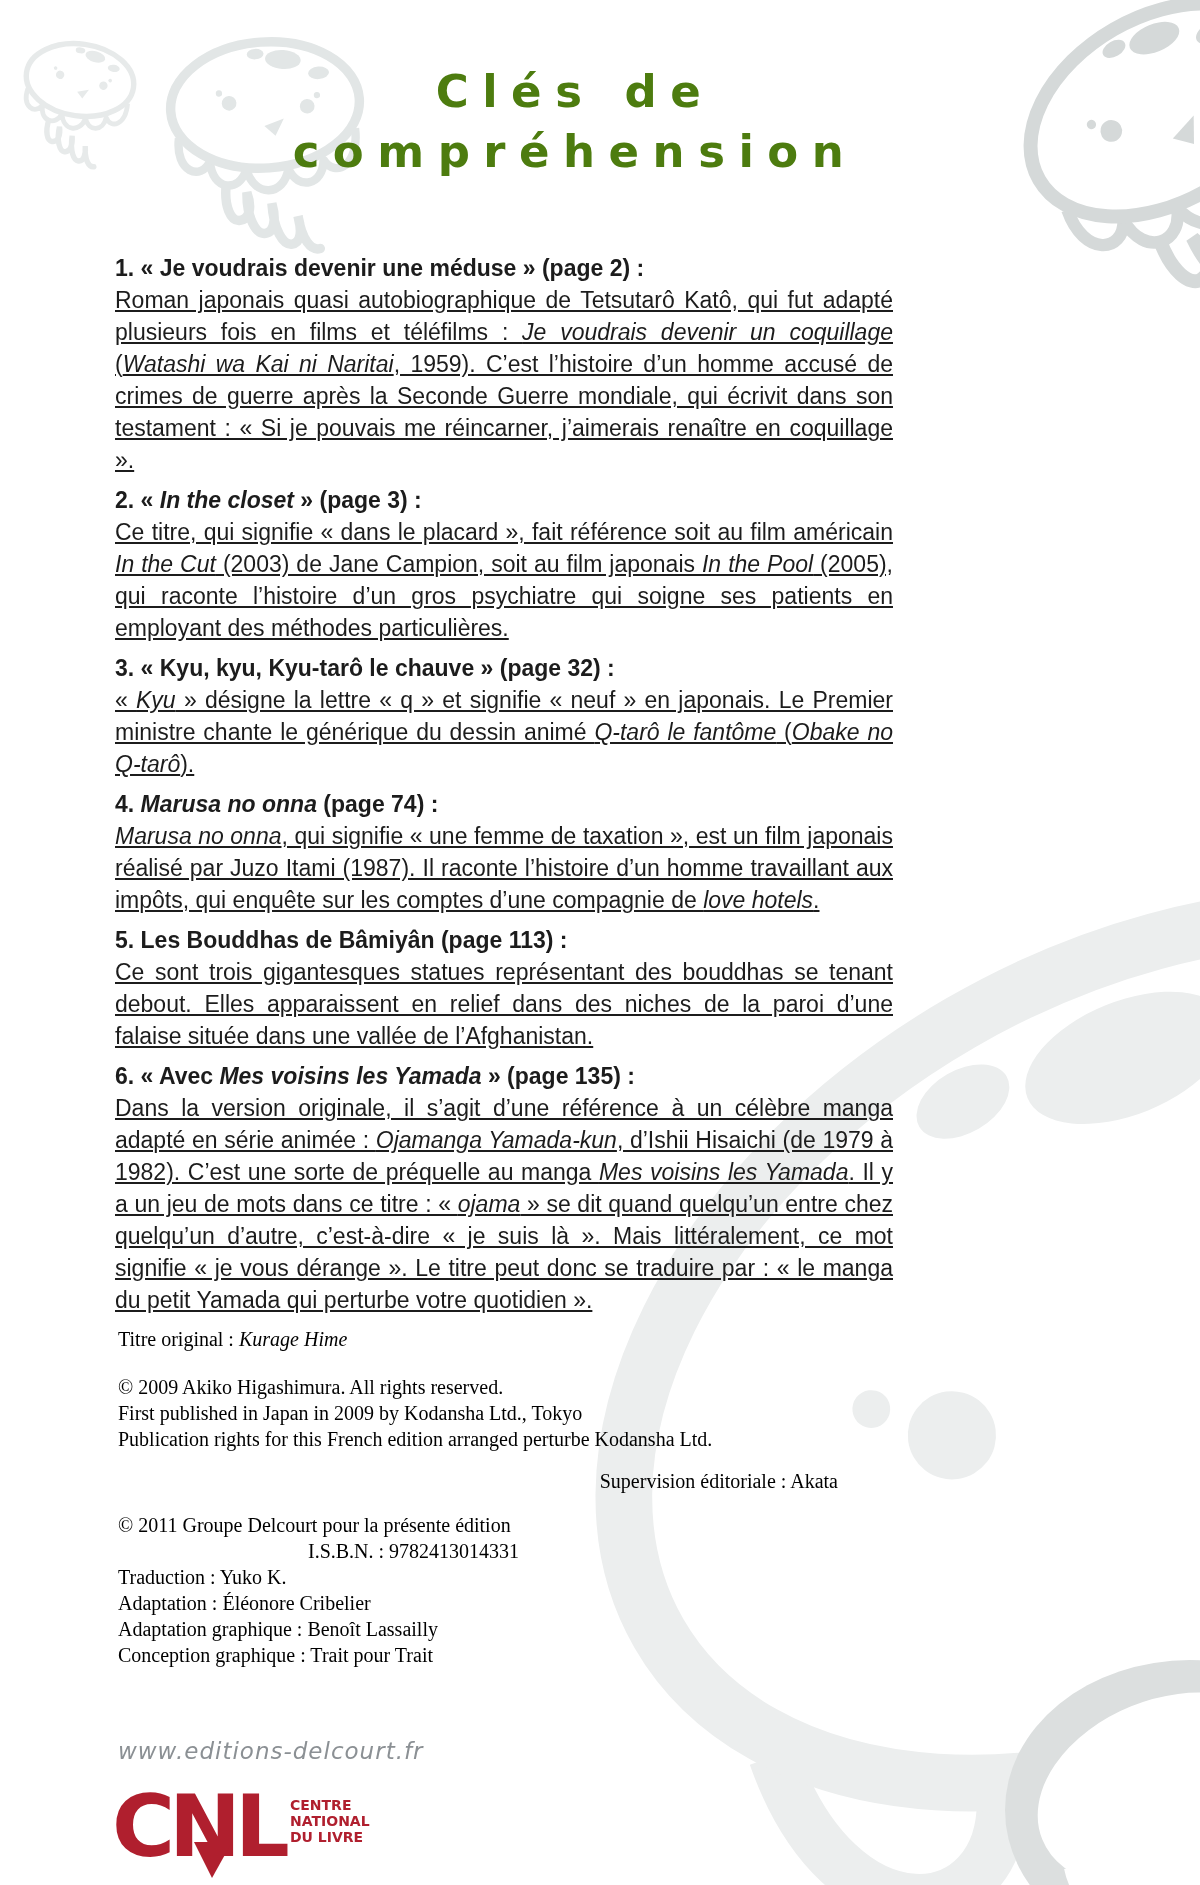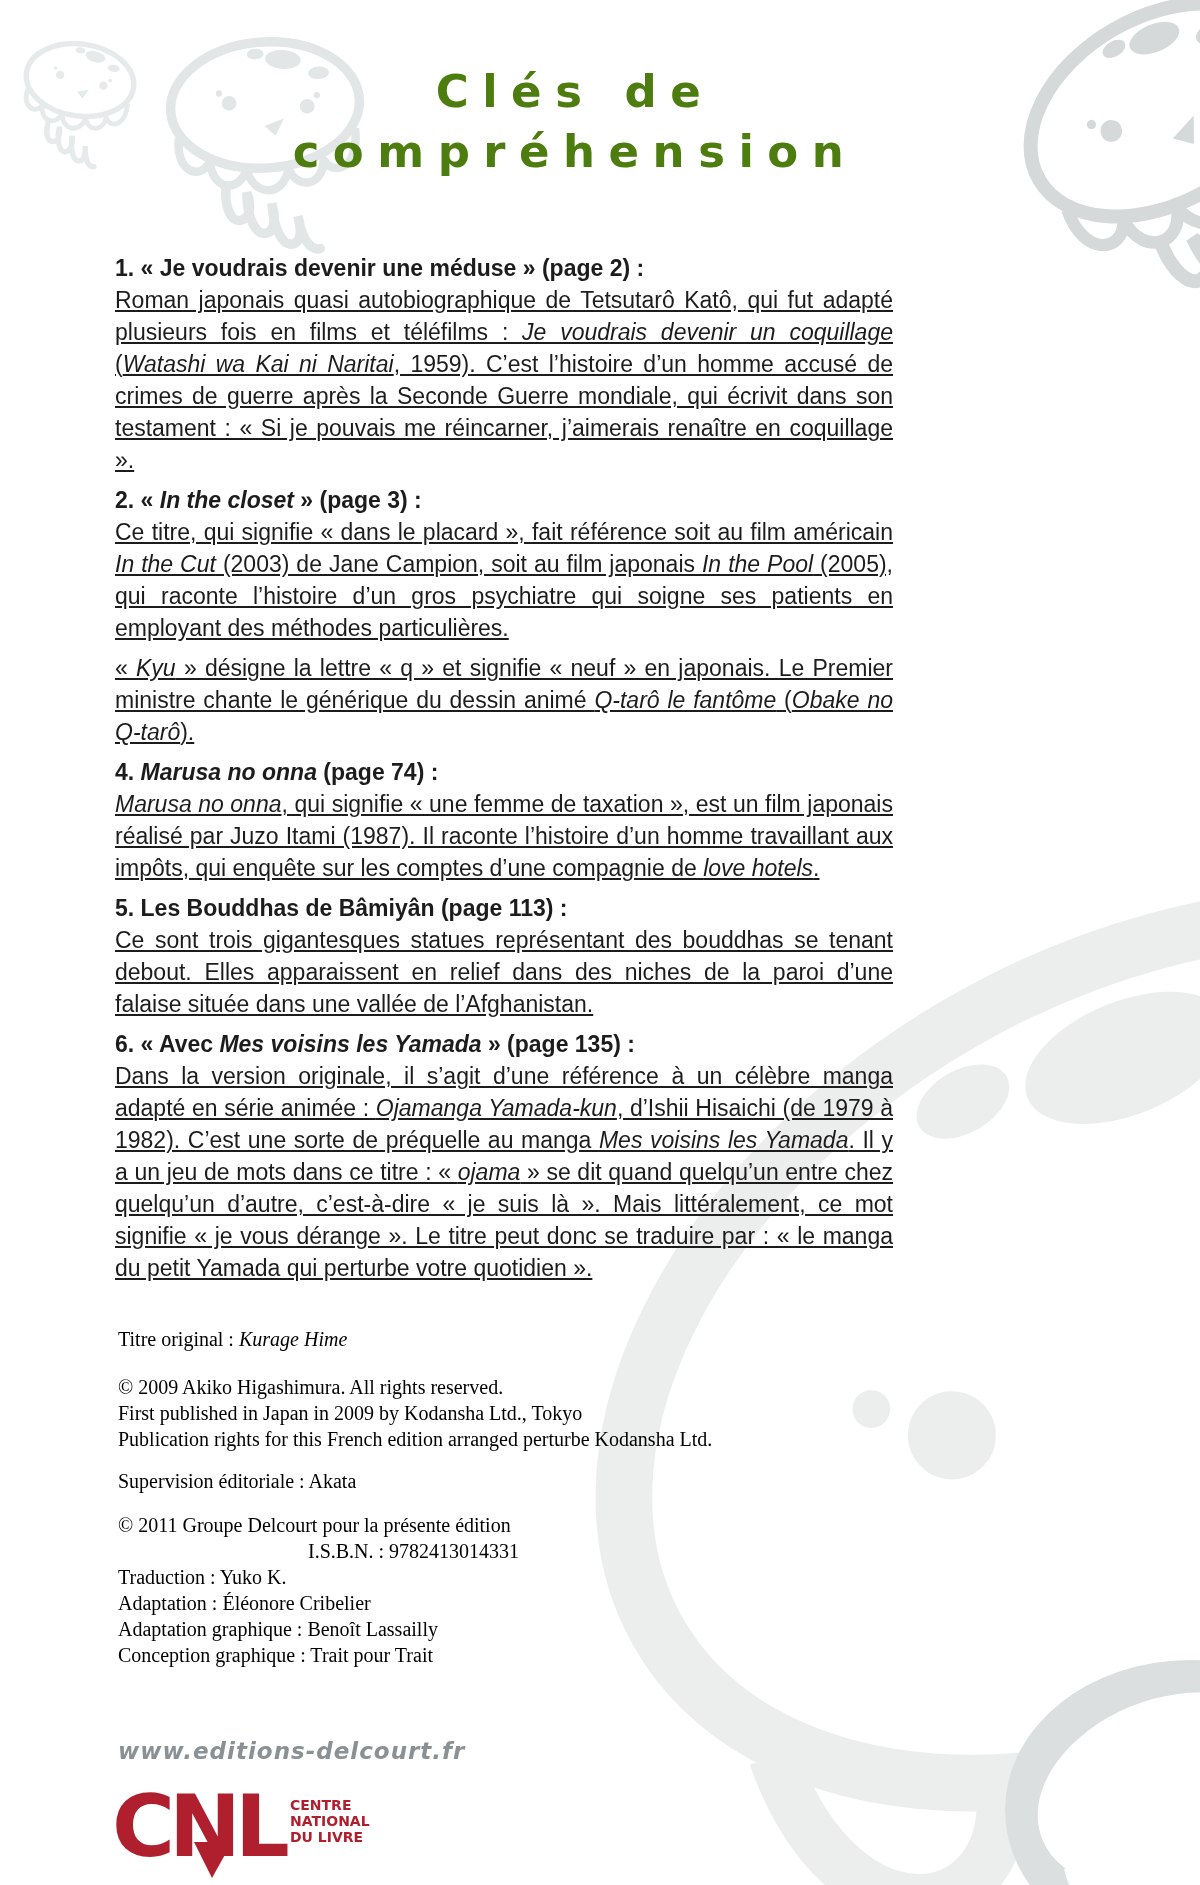--- a/index.html
+++ b/index.html
@@ -31,27 +31,27 @@
   .sec .h{font-weight:bold;margin:0;}
   .sec p{margin:0;text-align:justify;text-decoration:underline;}
   .it{font-style:italic;}
 
   .credits{
     position:absolute;left:118px;top:1326px;width:720px;
     font-family:"Liberation Serif",serif;font-size:20px;line-height:26px;color:#000000;
   }
   .cr-titre{margin-bottom:22px;}
   .cr-rights{margin-bottom:16px;}
-  .cr-supervision{margin-bottom:18px;}
+  .cr-supervision{margin-bottom:18px;text-align:right;}
   .cr-edition{margin-bottom:0;}
   .cr-isbn{padding-left:190px;}
 
   .website{
     position:absolute;left:118px;top:1738px;
-    font-family:"DejaVu Sans",sans-serif;font-weight:bold;font-style:italic;
+    font-family:"DejaVu Sans",sans-serif;font-weight:normal;font-style:italic;
     font-size:23px;letter-spacing:1px;color:var(--gray-url);
   }
   .cnl{position:absolute;left:112px;top:1784px;}
 </style>
 </head>
 <body>
 
 <svg class="deco" width="1200" height="1885" viewBox="0 0 1200 1885" aria-hidden="true">
   <defs>
     <g id="jelly">
@@ -93,20 +93,21 @@
   <div class="sections">
     <div class="sec">
       <div class="h"><span>1. « Je voudrais devenir une méduse » (page 2) :</span></div>
       <p><span>Roman japonais quasi autobiographique de Tetsutarô Katô, qui fut adapté plusieurs fois en films et téléfilms : </span><span class="it">Je voudrais devenir un coquillage</span><span> (</span><span class="it">Watashi wa Kai ni Naritai</span><span>, 1959). C’est l’histoire d’un homme accusé de crimes de guerre après la Seconde Guerre mondiale, qui écrivit dans son testament : « Si je pouvais me réincarner, j’aimerais renaître en coquillage ».</span></p>
     </div>
     <div class="sec">
       <div class="h"><span>2. « </span><span class="it">In the closet</span><span> » (page 3) :</span></div>
       <p><span>Ce titre, qui signifie « dans le placard », fait référence soit au film américain </span><span class="it">In the Cut</span><span> (2003) de Jane Campion, soit au film japonais </span><span class="it">In the Pool</span><span> (2005), qui raconte l’histoire d’un gros psychiatre qui soigne ses patients en employant des méthodes particulières.</span></p>
     </div>
     <div class="sec">
+      <div class="h"><span>3. « Kyu, kyu, Kyu-tarô le chauve » (page 32) :</span></div>
       <p><span>« </span><span class="it">Kyu</span><span> » désigne la lettre « q » et signifie « neuf » en japonais. Le Premier ministre chante le générique du dessin animé </span><span class="it">Q-tarô le fantôme</span><span> (</span><span class="it">Obake no Q-tarô</span><span>).</span></p>
     </div>
     <div class="sec">
       <div class="h"><span>4. </span><span class="it">Marusa no onna</span><span> (page 74) :</span></div>
       <p><span class="it">Marusa no onna</span><span>, qui signifie « une femme de taxation », est un film japonais réalisé par Juzo Itami (1987). Il raconte l’histoire d’un homme travaillant aux impôts, qui enquête sur les comptes d’une compagnie de </span><span class="it">love hotels</span><span>.</span></p>
     </div>
     <div class="sec">
       <div class="h"><span>5. Les Bouddhas de Bâmiyân (page 113) :</span></div>
       <p><span>Ce sont trois gigantesques statues représentant des bouddhas se tenant debout. Elles apparaissent en relief dans des niches de la paroi d’une falaise située dans une vallée de l’Afghanistan.</span></p>
     </div>

